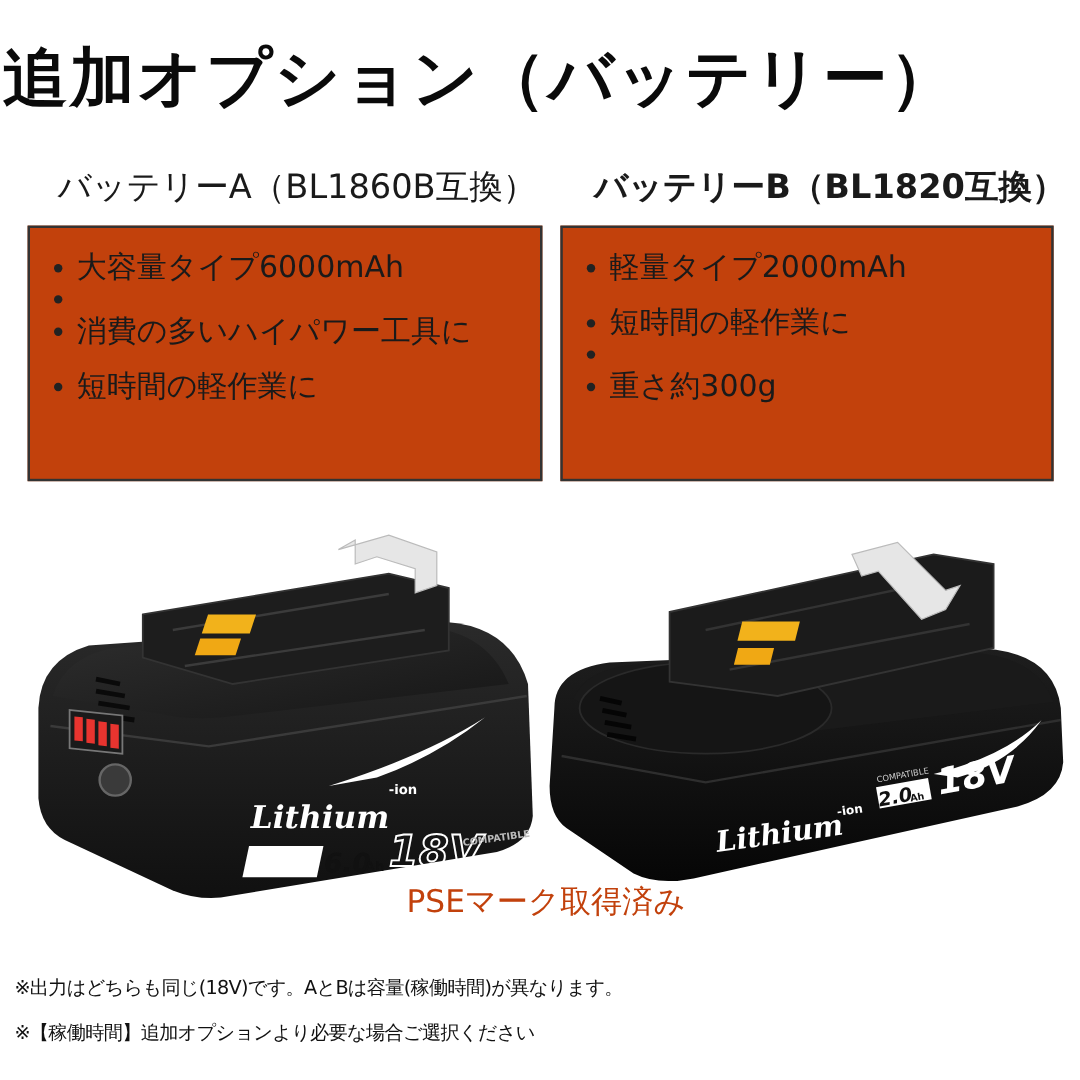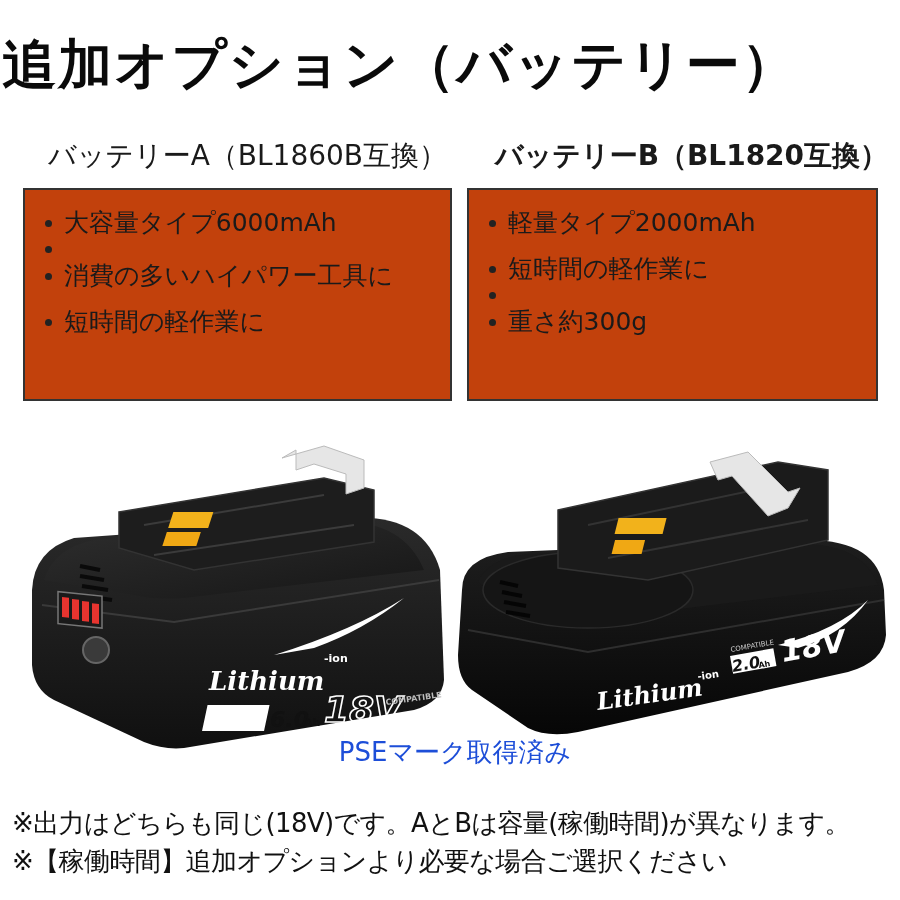--- a/index.html
+++ b/index.html
@@ -34,24 +34,24 @@
     .bullet {
       display: inline-block; width: 7px; height: 7px; border-radius: 50%;
       background: #222; margin: 0 12px 0 2px; flex: 0 0 auto;
     }
     .battery { position: absolute; }
     .battery svg { display: block; }
     .battery.a { left: 24px; top: 430px; width: 430px; height: 320px; }
     .battery.b { left: 448px; top: 440px; width: 445px; height: 300px; }
     .pse {
       position: absolute; left: 0; width: 900px; top: 732px; text-align: center;
-      font-size: 26px; line-height: 40px; color: #1d4ed8; padding-left: 10px; box-sizing: border-box;
+      font-size: 26px; line-height: 40px; color: #c2410c; padding-left: 10px; box-sizing: border-box;
     }
     .note {
-      position: absolute; left: 12px; font-size: 26px; line-height: 34px; color: #111;
+      position: absolute; left: 12px; font-size: 16px; line-height: 34px; color: #111;
       white-space: nowrap; letter-spacing: -0.6px;
     }
     .note.n1 { top: 806px; }
     .note.n2 { top: 844px; }
   </style>
 </head>
 <body>
 
 <div class="title">追加オプション（バッテリー）</div>
 

